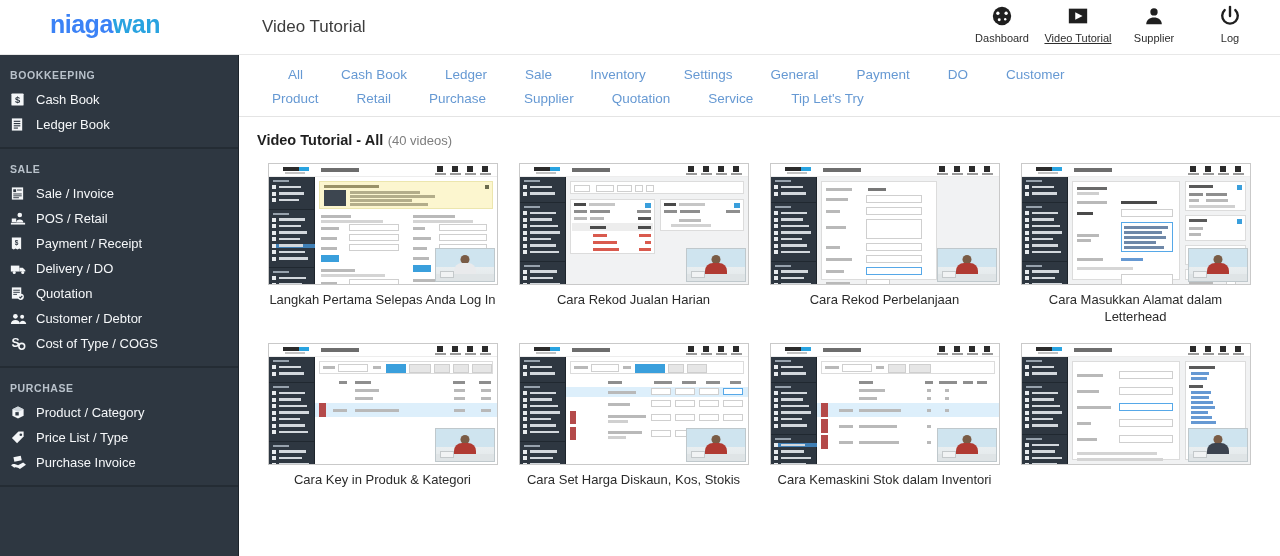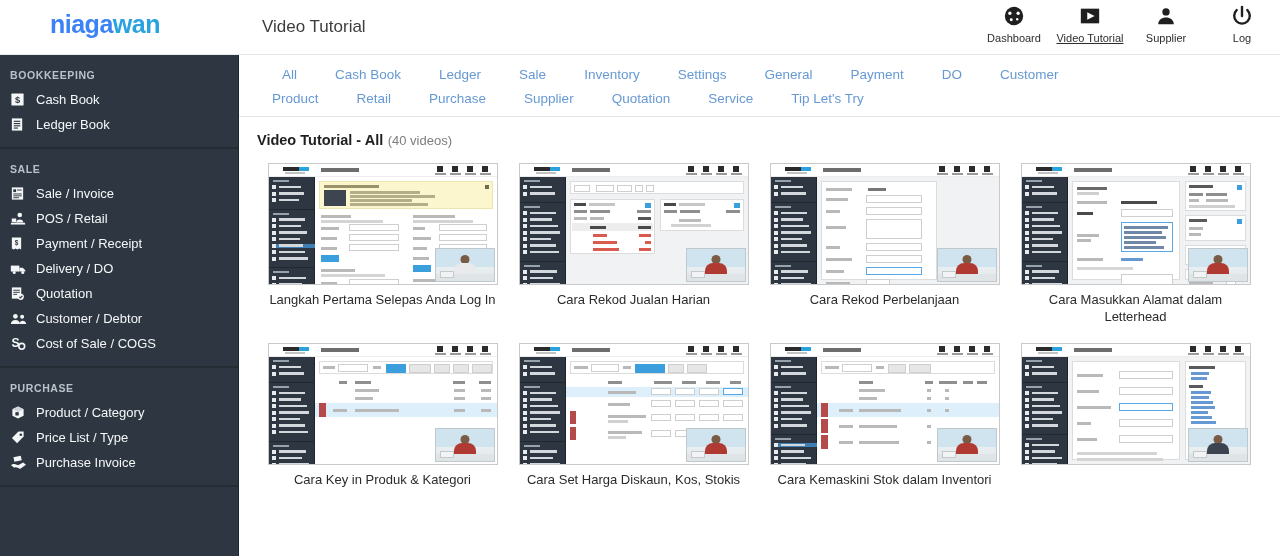--- a/index.html
+++ b/index.html
@@ -22,21 +22,21 @@
     position: absolute; left: 50px; top: 10px;
     font-size: 25px; font-weight: bold; letter-spacing: -0.5px;
   }
   .logo .dark { color: #3b82f6; }
   .logo .accent { color: #29a3e0; }
   .page-title-top {
     position: absolute; left: 262px; top: 17px;
     font-size: 17px; color: #3d3d3d;
   }
   .topnav {
-    position: absolute; right: 0px; top: 2px;
+    position: absolute; right: 12px; top: 2px;
     display: flex; align-items: flex-end;
   }
   .topnav-item {
     width: 76px; text-align: center; padding-top: 2px;
     cursor: pointer;
   }
   .topnav-icon {
     height: 24px; display: flex; align-items: center; justify-content: center;
     color: #1f1f1f;
   }
@@ -72,21 +72,21 @@
     position: absolute; left: 239px; top: 55px; width: 1041px; height: 501px;
     background: #ffffff;
   }
   .catbar {
     padding: 12px 0 10px 0;
     border-bottom: 1px solid #e4e4e4;
     background: #fff;
   }
   .catrow {
     display: flex; align-items: center; flex-wrap: nowrap;
-    padding-left: 24px;
+    padding-left: 30px;
   }
   .catrow.second { margin-top: 9px; padding-left: 14px; }
   .cat-link {
     font-size: 13.5px; color: #6699d3; cursor: pointer;
     padding: 0 19px; white-space: nowrap;
   }
 
   .content { padding: 14px 0 0 18px; }
   .section-title { font-size: 14.5px; color: #1f1f1f; font-weight: bold; }
   .section-count { font-size: 13px; color: #7d7d7d; font-weight: normal; }
@@ -348,21 +348,21 @@
       <span class="sb-label">Customer / Debtor</span>
     </div>
 
     <div class="sb-item">
       <span class="sb-icon">
         <svg width="16" height="15" viewBox="0 0 17 16">
             <text x="6" y="12" font-size="13" font-family="Liberation Sans" text-anchor="middle" fill="#f4f6f8" font-weight="bold">S</text>
             <circle cx="12.5" cy="11" r="3.1" fill="none" stroke="#f4f6f8" stroke-width="1.7"></circle>
           </svg>
       </span>
-      <span class="sb-label">Cost of Sale / COGS</span>
+      <span class="sb-label">Cost of Type / COGS</span>
     </div>
   </div>
 
   <div class="sb-group">
     <div class="sb-head">PURCHASE</div>
 
     <div class="sb-item">
       <span class="sb-icon">
         <svg width="16" height="15" viewBox="0 0 16 16">
             <path d="M8 1.5l6 3v7l-6 3-6-3v-7z" fill="#f4f6f8"></path>

